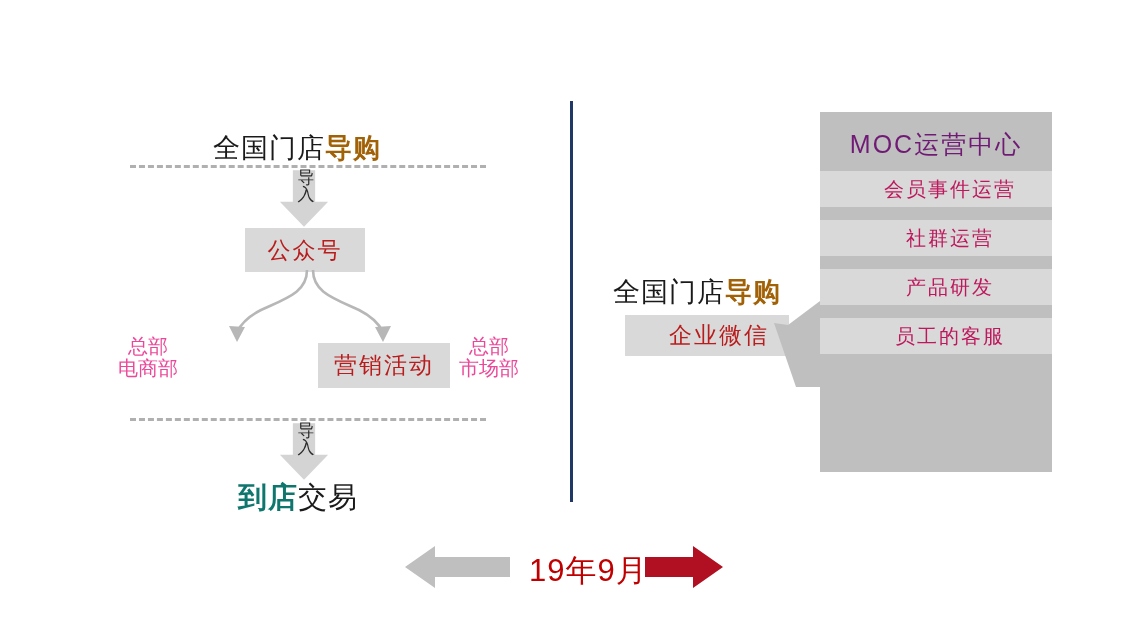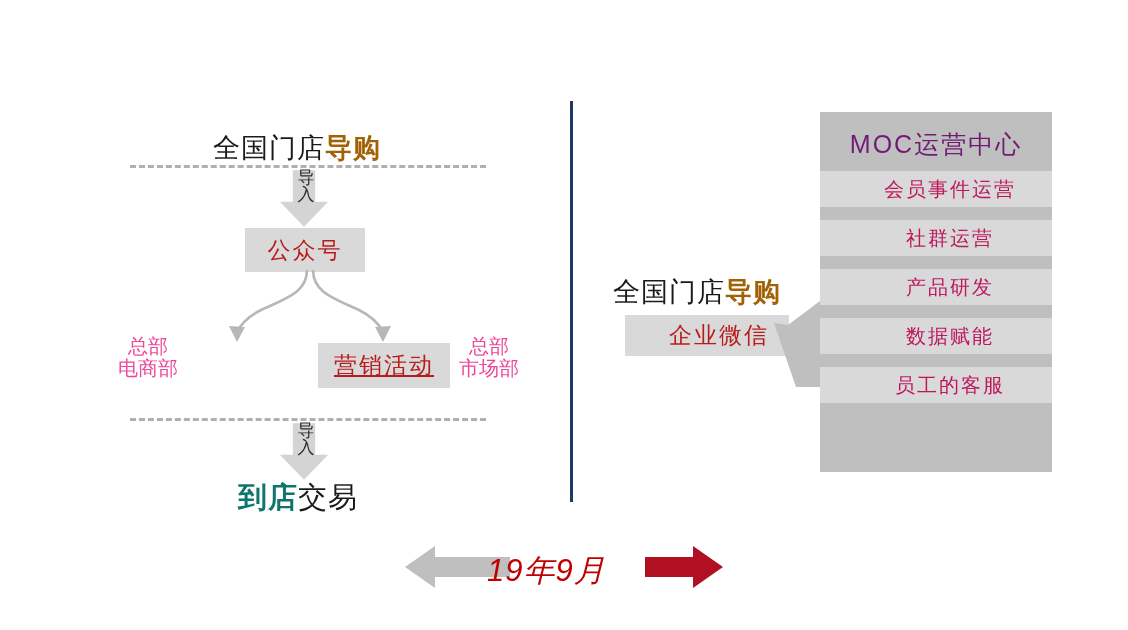--- a/index.html
+++ b/index.html
@@ -101,21 +101,21 @@
     <polygon points="42,74 34,58 50,59" fill="#b7b7b7"></polygon>
     <polygon points="188,74 180,59 196,58" fill="#b7b7b7"></polygon>
   </svg>
 
   <div class="abs orglab" style="left:112px;top:335px;width:72px;">
     <div>总部</div>
     <div>电商部</div>
   </div>
 
 
-  <div class="abs gbox" style="left:318px;top:343px;width:132px;height:45px;text-decoration:underline;">营销活动</div>
+  <div class="abs gbox" style="left:318px;top:343px;width:132px;height:45px;">营销活动</div>
 
   <div class="abs orglab" style="left:450px;top:335px;width:78px;">
     <div>总部</div>
     <div>市场部</div>
   </div>
 
   <div class="abs dashed" style="left:130px;top:418px;width:356px;"></div>
 
   <div class="abs" style="left:278px;top:421px;width:56px;height:62px;">
     <svg class="blockarrow" width="56" height="62" viewBox="0 0 56 62">
@@ -141,28 +141,27 @@
 
   <svg class="abs" style="left:766px;top:295px;" width="62" height="92" viewBox="0 0 62 92">
     <polygon points="62,0 62,92 30,92 8,28 22,30 62,0" fill="#bfbfbf"></polygon>
   </svg>
 
   <div class="abs moc-panel" style="left:820px;top:112px;width:232px;height:360px;">
     <div class="moc-title">MOC运营中心</div>
     <div class="moc-item">会员事件运营</div>
     <div class="moc-item">社群运营</div>
     <div class="moc-item">产品研发</div>
-    <div class="moc-item">数据赋能</div>
     <div class="moc-item">员工的客服</div>
   </div>
 
 
   <svg class="abs" style="left:405px;top:546px;" width="105" height="42" viewBox="0 0 105 42">
     <polygon points="0,21 30,0 30,11 105,11 105,31 30,31 30,42" fill="#bfbfbf"></polygon>
   </svg>
 
-  <div class="abs timeline-label" style="left:487px;top:550px;font-style:italic;">19年9月</div>
+  <div class="abs timeline-label" style="left:529px;top:550px;">19年9月</div>
 
   <svg class="abs" style="left:645px;top:546px;" width="78" height="42" viewBox="0 0 78 42">
     <polygon points="78,21 48,0 48,11 0,11 0,31 48,31 48,42" fill="#b10f22"></polygon>
   </svg>
 
 </div>
 
 </body></html>

